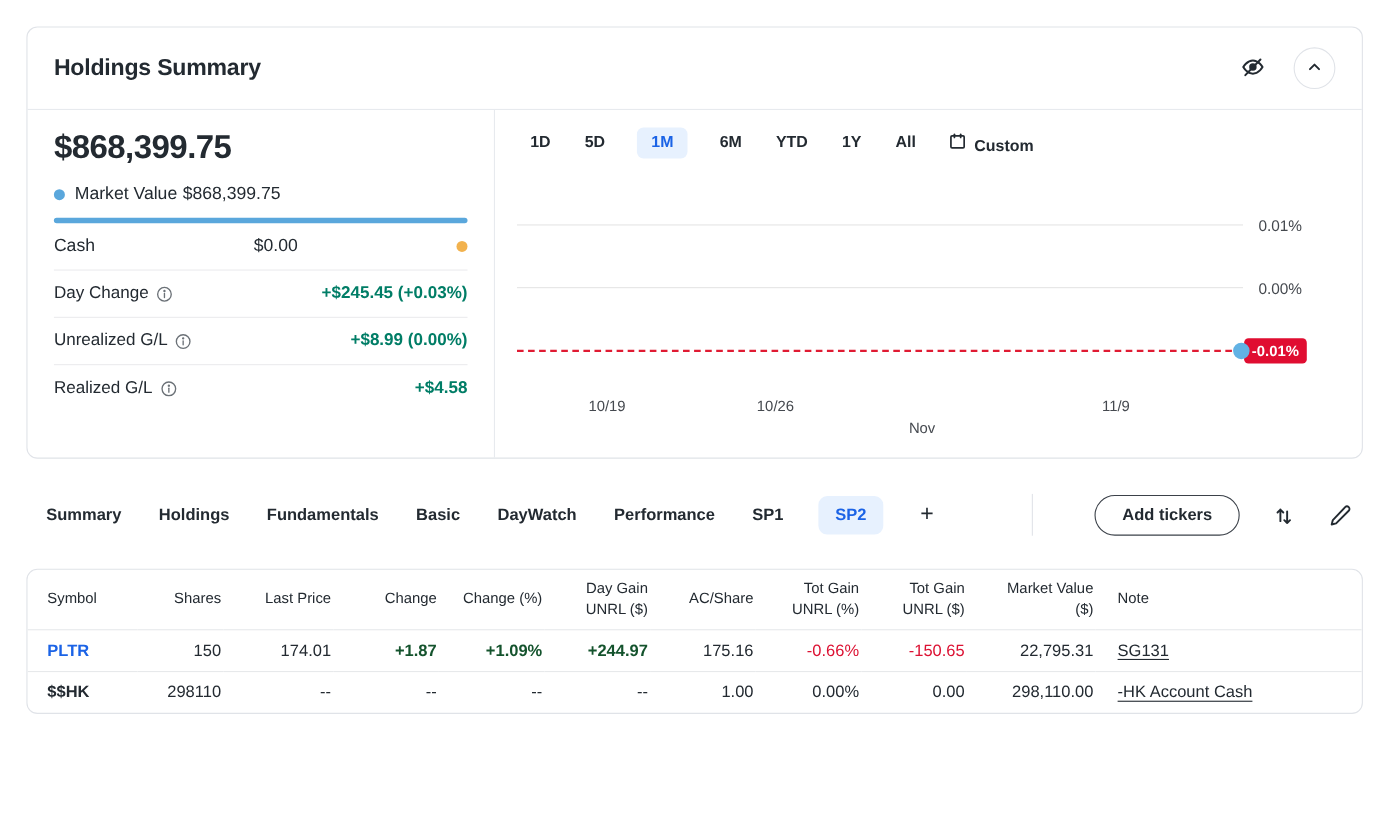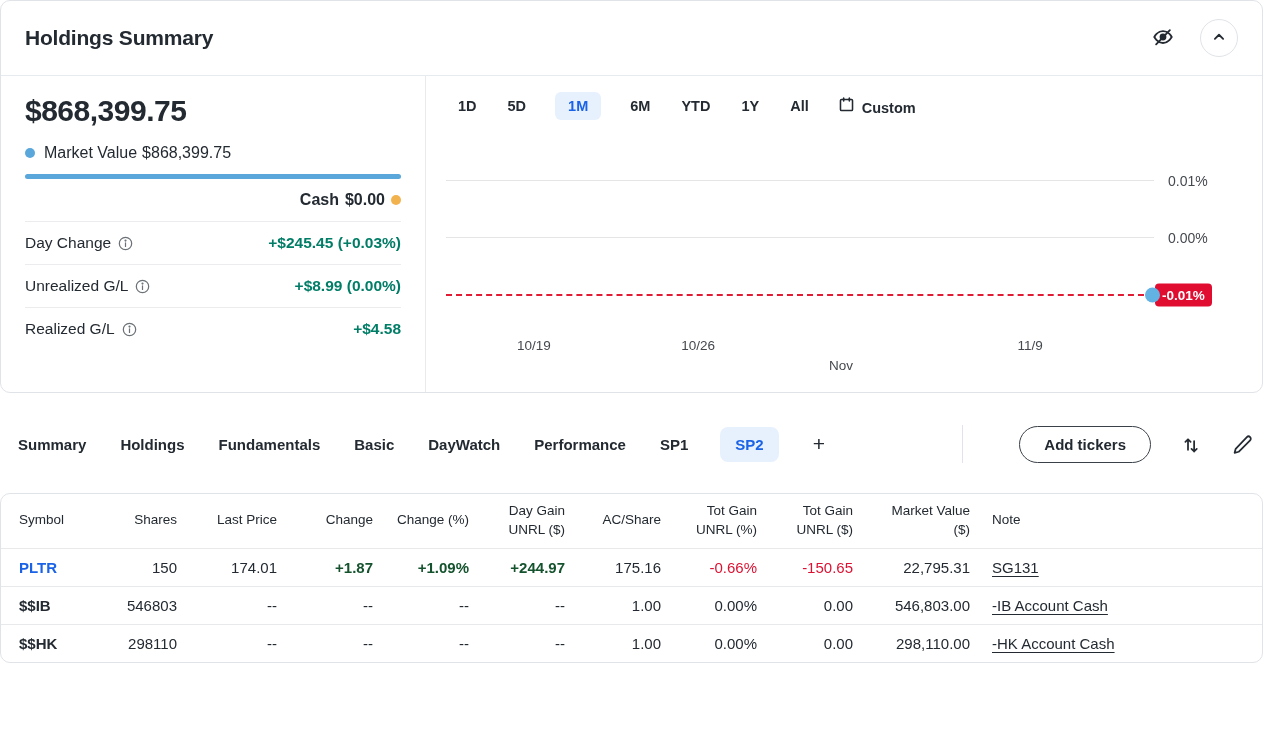--- a/index.html
+++ b/index.html
@@ -1,18 +1,18 @@
 <!DOCTYPE html>
 <html><head>
 <meta charset="utf-8">
 <style>
   * { box-sizing: border-box; margin: 0; padding: 0; }
   html,body { width:1263px; height:749px; overflow:hidden; background:#fff;
     font-family:"Liberation Sans","DejaVu Sans",sans-serif; color:#232a31; }
-  .page { padding:0; }
+  .page { padding:24px; }
 
   .card { background:#fff; border:1px solid #e0e3e8; border-radius:10px; }
 
   
   .summary-card { margin-bottom:32px; }
   .card-header { display:flex; align-items:center; justify-content:space-between;
     padding:18px 24px; border-bottom:1px solid #e7eaee; }
   .card-header h1 { font-size:21px; font-weight:800; letter-spacing:-0.2px; }
   .header-actions { display:flex; align-items:center; gap:26px; }
   .icon-btn { display:inline-flex; align-items:center; justify-content:center;
@@ -22,22 +22,22 @@
     color:#232a31; cursor:pointer; }
 
   .card-body { display:flex; }
   .left-panel { width:425px; padding:18px 24px 24px; border-right:1px solid #e7eaee; }
   .total { font-size:30px; font-weight:800; letter-spacing:-0.5px; margin-bottom:16px; }
   .legend-row { display:flex; align-items:center; gap:9px; font-size:16px; font-weight:500; margin-bottom:12px; }
   .dot { width:10px; height:10px; border-radius:50%; display:inline-block; flex:0 0 auto; }
   .dot.blue { background:#5aa7dc; }
   .dot.yellow { background:#f2b24e; }
   .alloc-bar { height:5px; border-radius:3px; background:#5aa7dc; margin-bottom:12px; }
-  .cash-row { display:flex; align-items:center; justify-content:flex-end; gap:6px;
-    font-size:16px; font-weight:700; padding-bottom:12px; }
+  .cash-row { display:flex; align-items:center; justify-content:space-between; gap:6px;
+    font-size:16px; font-weight:400; padding-bottom:12px; }
   .stat-row { display:flex; align-items:center; justify-content:space-between;
     border-top:1px solid #ececee; padding:12px 0; font-size:15.5px; }
   .stat-label { display:flex; align-items:center; gap:7px; }
   .info-ic { color:#6b7177; display:inline-flex; }
   .pos { color:#007d66; font-weight:600; }
   .neg { color:#dc1233; }
 
   .right-panel { flex:1; padding:16px 24px 12px 20px; }
   .range-tabs { display:flex; align-items:center; gap:27px; font-size:14.5px;
     font-weight:700; margin-bottom:14px; padding-left:10px; }
@@ -291,33 +291,20 @@
           <td class="pos">+1.87</td>
           <td class="pos">+1.09%</td>
           <td class="pos">+244.97</td>
           <td>175.16</td>
           <td class="neg">-0.66%</td>
           <td class="neg">-150.65</td>
           <td>22,795.31</td>
           <td class="c-note"><span class="note-link">SG131</span></td>
         </tr>
         <tr>
-          <td class="c-symbol">$$IB</td>
-          <td>546803</td>
-          <td>--</td>
-          <td>--</td>
-          <td>--</td>
-          <td>--</td>
-          <td>1.00</td>
-          <td>0.00%</td>
-          <td>0.00</td>
-          <td>546,803.00</td>
-          <td class="c-note"><span class="note-link">-IB Account Cash</span></td>
-        </tr>
-        <tr>
           <td class="c-symbol">$$HK</td>
           <td>298110</td>
           <td>--</td>
           <td>--</td>
           <td>--</td>
           <td>--</td>
           <td>1.00</td>
           <td>0.00%</td>
           <td>0.00</td>
           <td>298,110.00</td>

